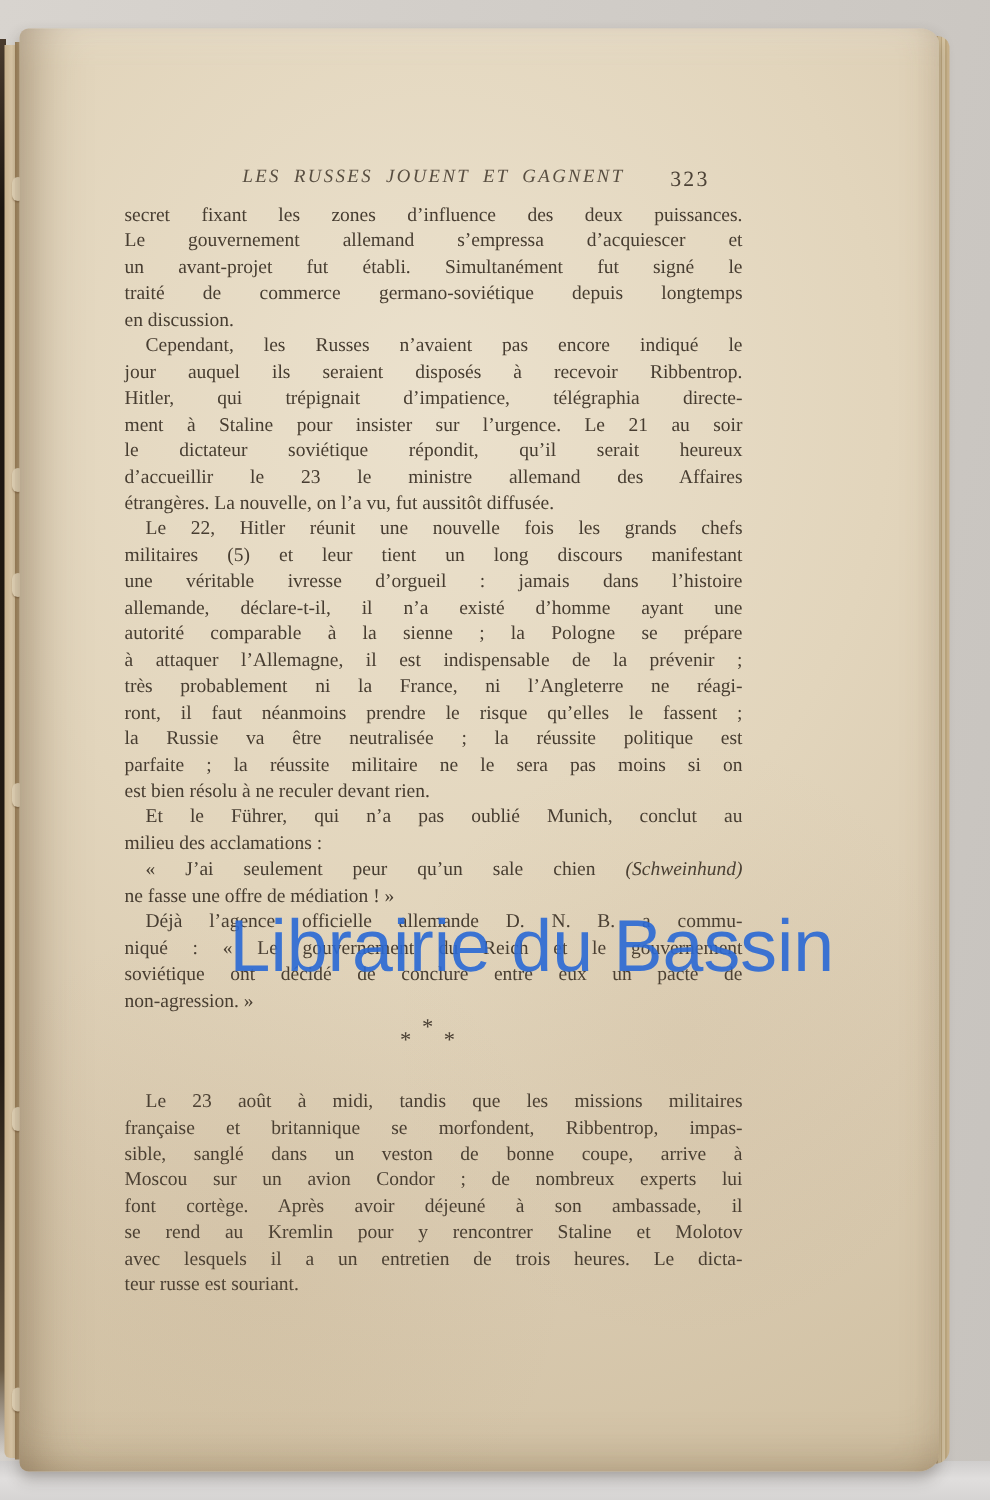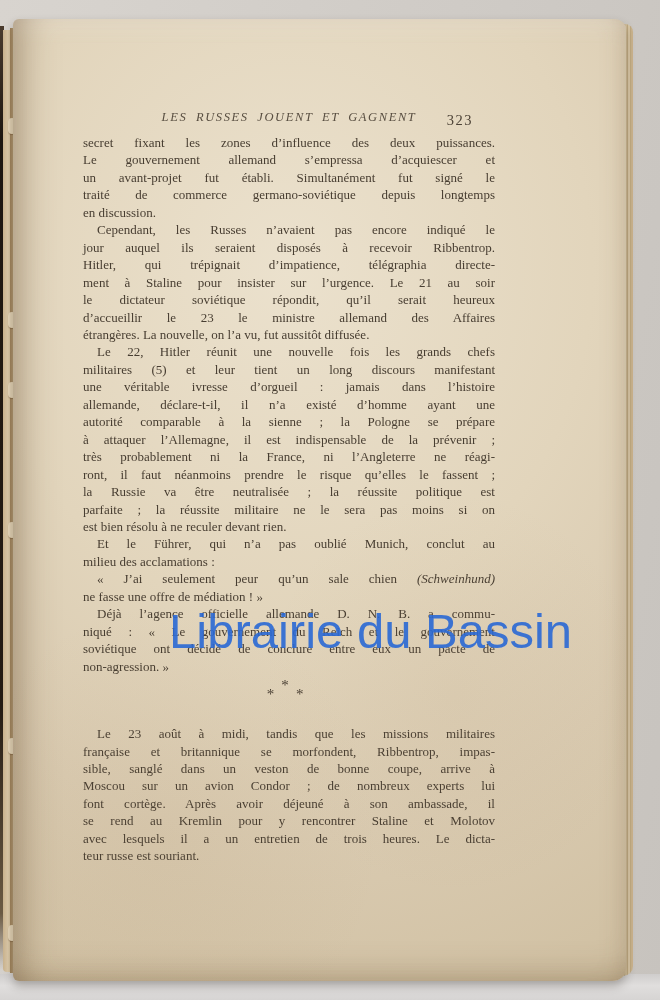--- a/index.html
+++ b/index.html
@@ -45,21 +45,21 @@
   .text-block{position:absolute;left:70px;top:115px;width:412px;
     font-size:13px;line-height:17.45px;color:#473d31;}
   .para{margin:0;}
   .line{text-align:justify;text-align-last:justify;}
   .line.last{text-align-last:left;}
   .para.indent .line:first-child{text-indent:14px;}
   .it{font-style:italic;}
   .asterism{margin:6px 0 26px;text-align:center;color:#483e33;position:relative;left:-4px;}
   .ast-top{font-size:15px;line-height:8px;}
   .ast-bot{font-size:15px;line-height:10px;letter-spacing:9px;padding-left:9px;}
-  .watermark{position:absolute;left:156px;top:588px;z-index:5;white-space:nowrap;
+  .watermark{position:absolute;left:140px;top:588px;z-index:5;white-space:nowrap;
     font-family:"Liberation Sans",sans-serif;font-size:49px;line-height:49px;opacity:.9;text-align:right;}
 </style>
 </head>
 <body>
 
 <div class="desk"></div>
 <div class="spine-line"></div>
 <div class="edge-strip-left"></div>
 <div class="crease"></div>
 <span class="stitch" style="top:118px"></span>

